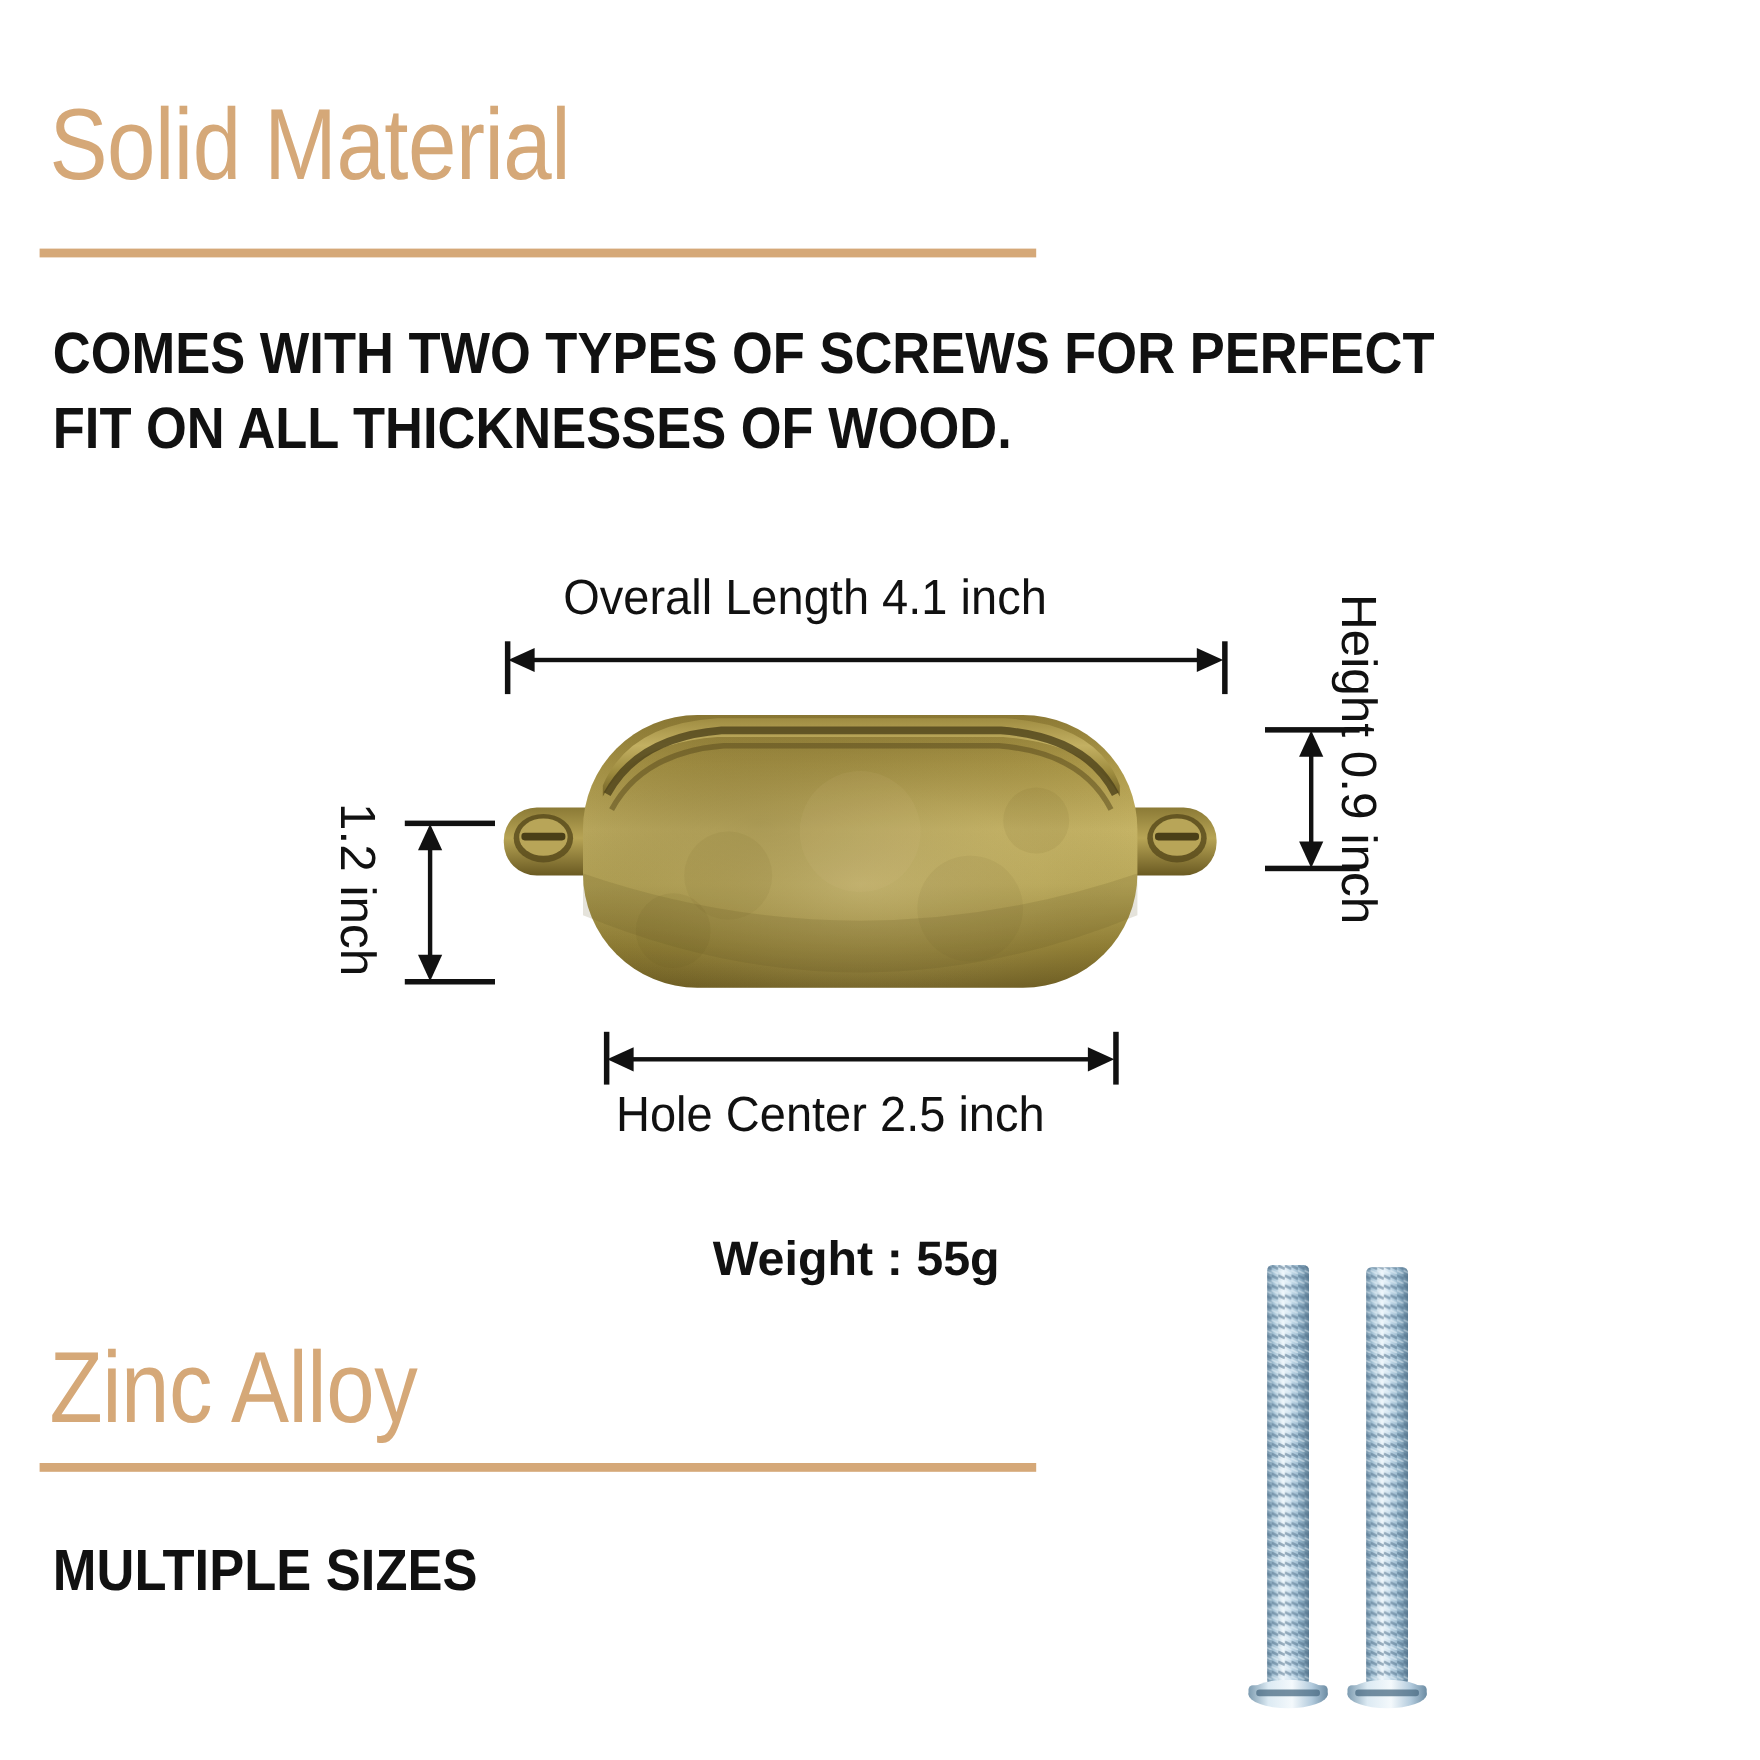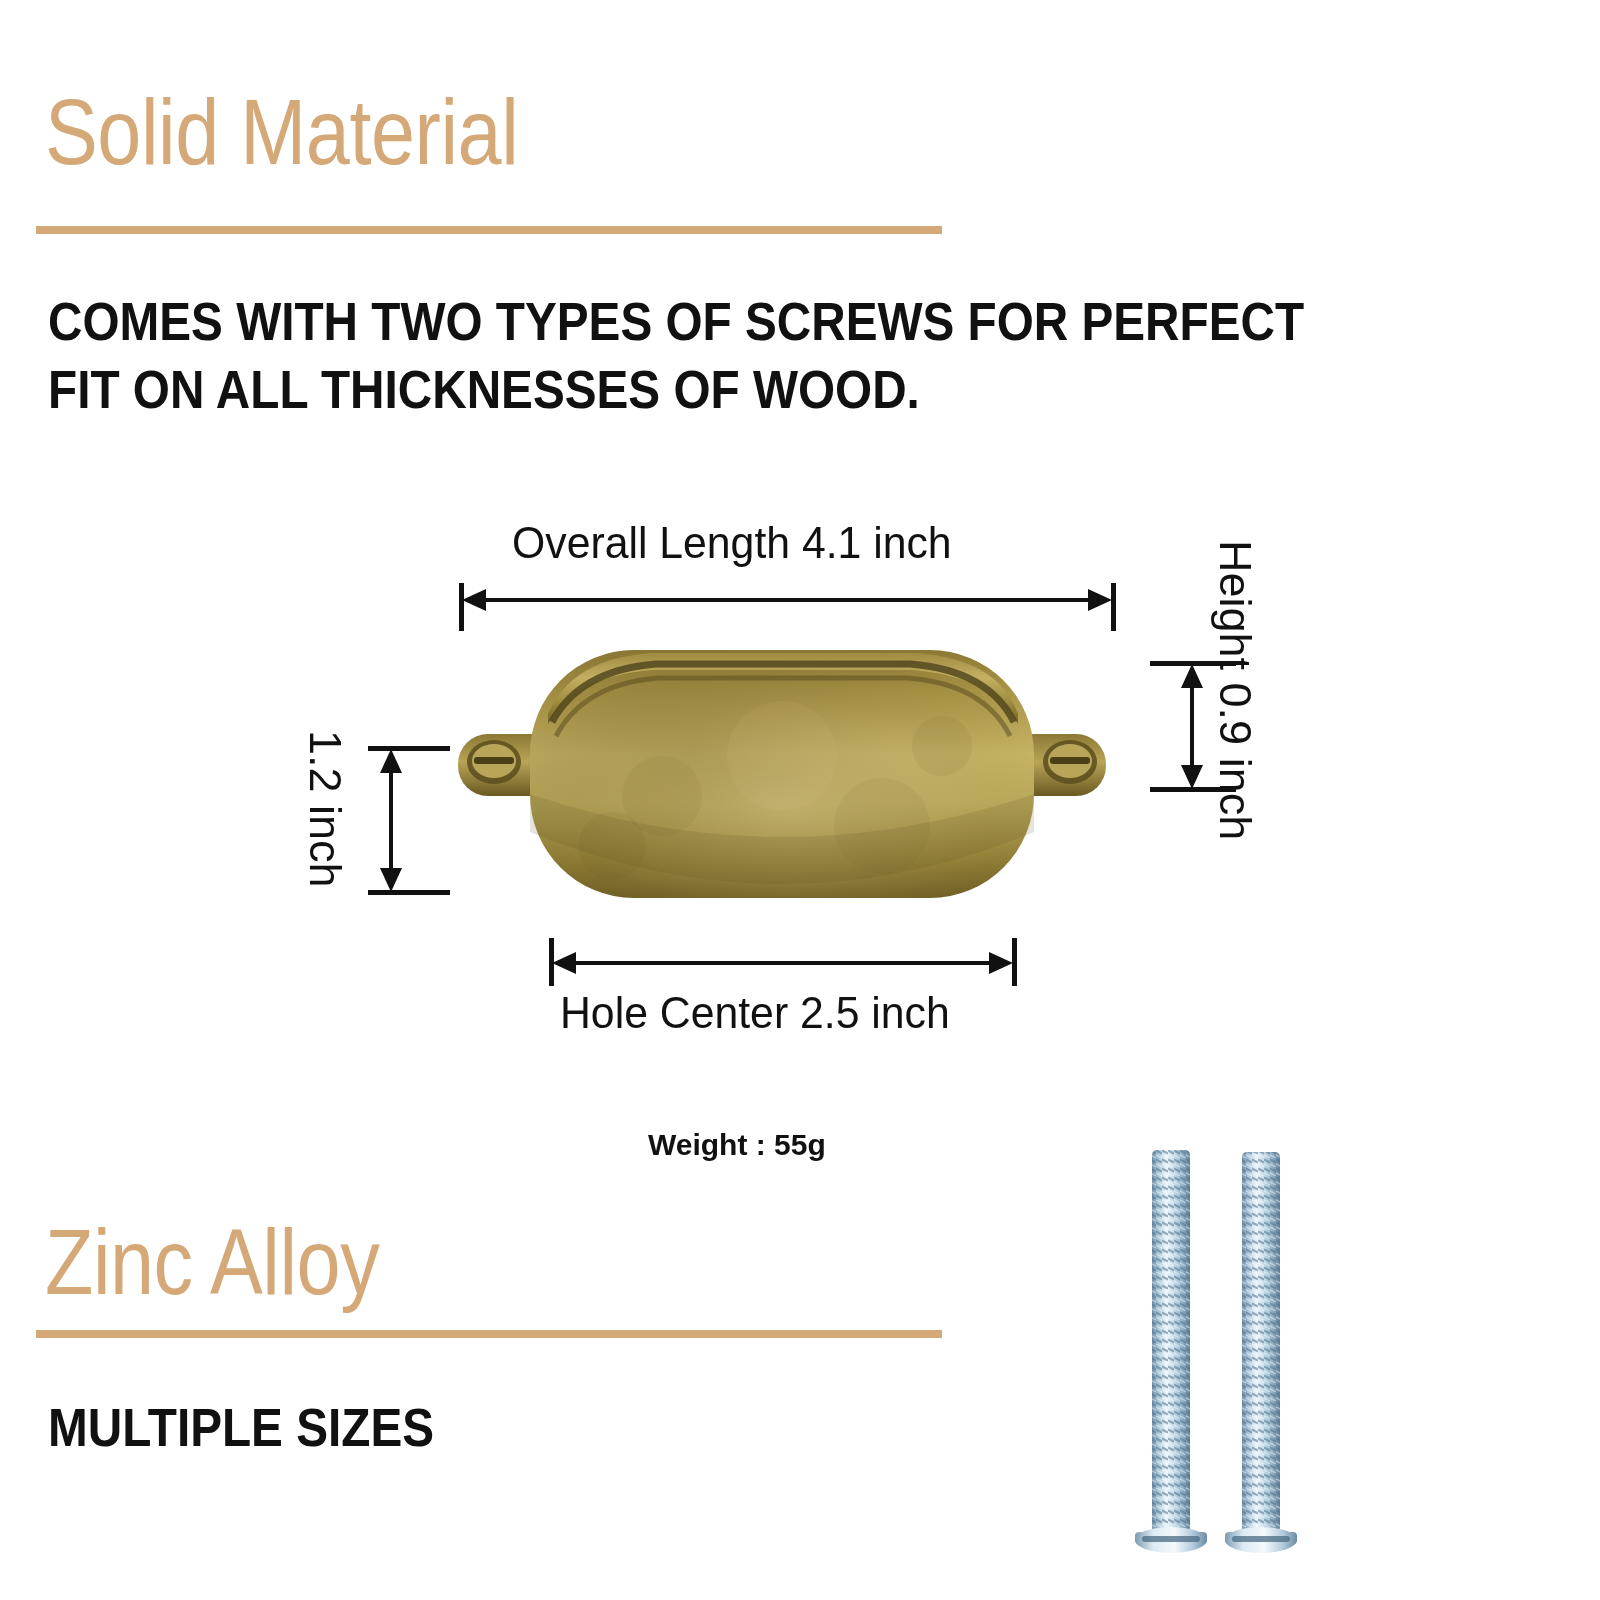--- a/index.html
+++ b/index.html
@@ -122,21 +122,21 @@
     transform: rotate(90deg) translateY(-100%);
     transform-box: border-box;
   }
 
   #label-weight {
     position: absolute;
     left: 648px;
     top: 1118px;
     font-family: "Liberation Sans", sans-serif;
     font-weight: 700;
-    font-size: 30px;
+    font-size: 44px;
     line-height: 54px;
     color: #111111;
     white-space: nowrap;
   }
 
   
   .tick-v {
     position: absolute;
     width: 5px;
     background: #111111;

